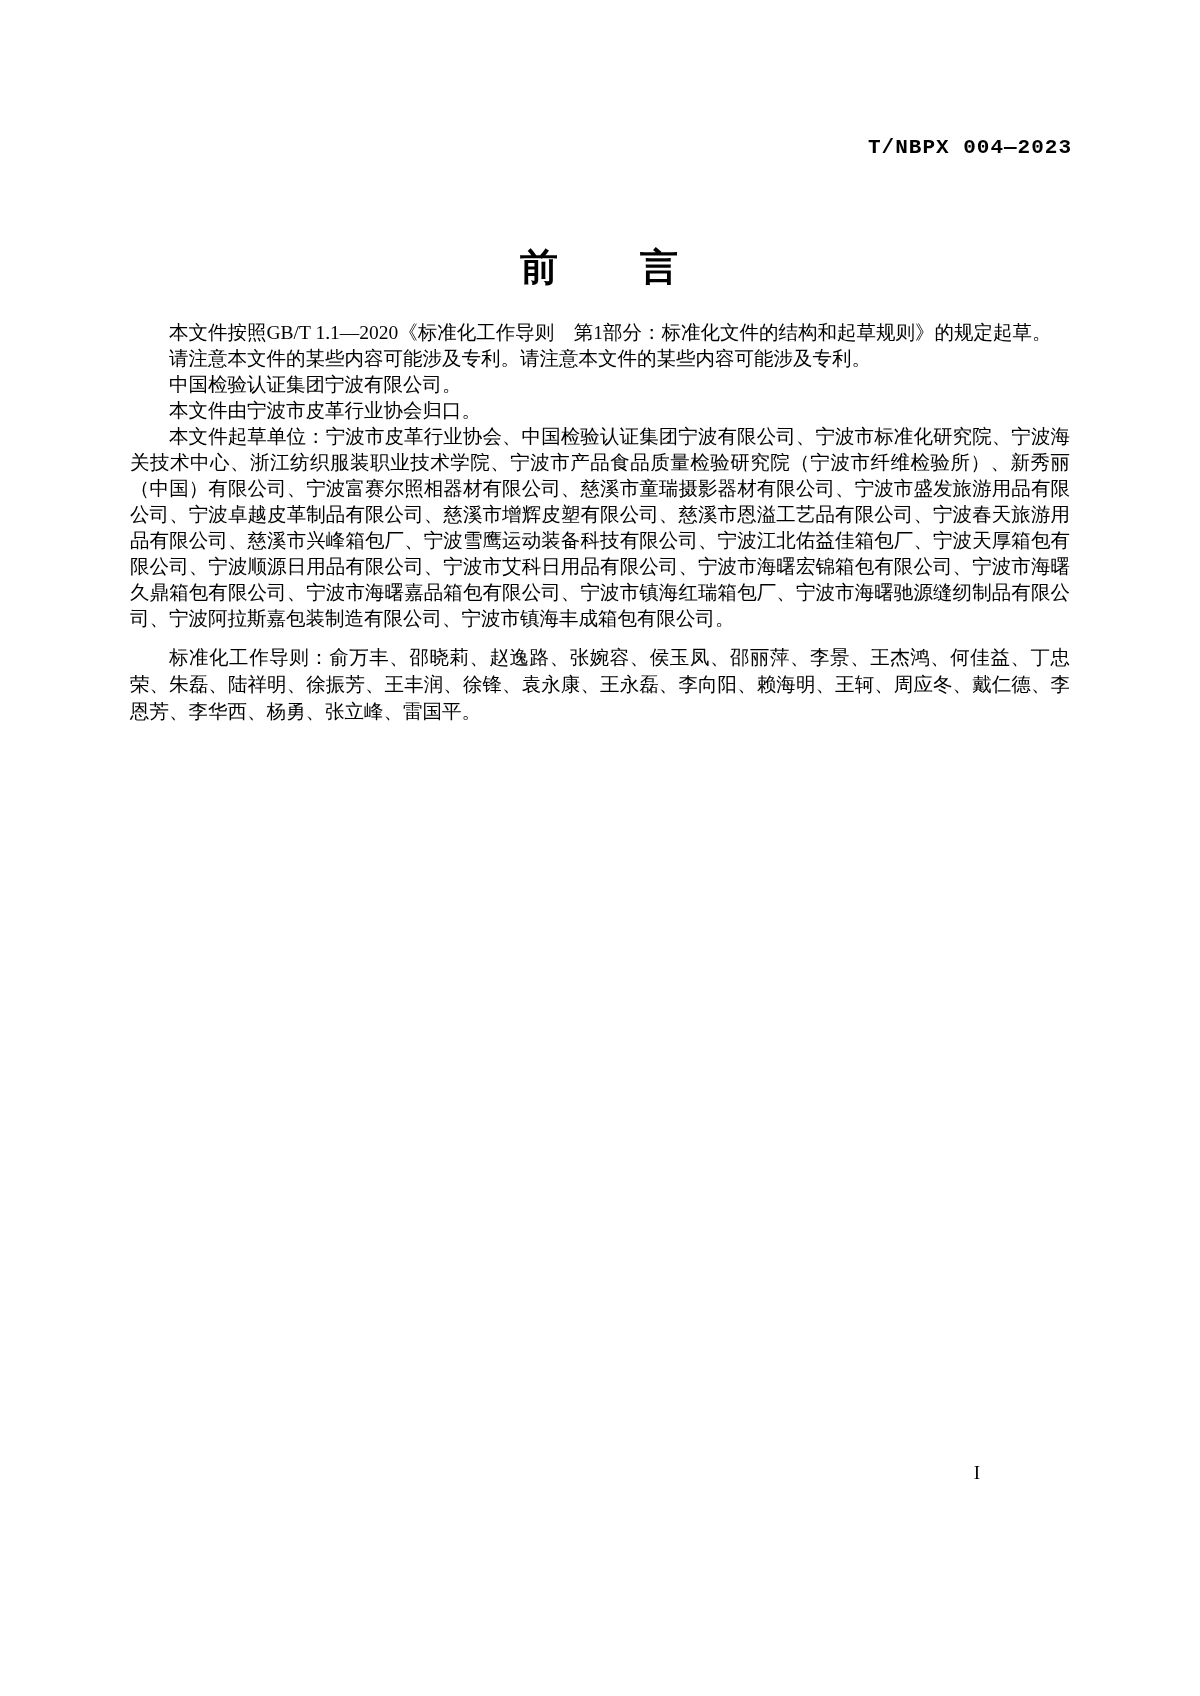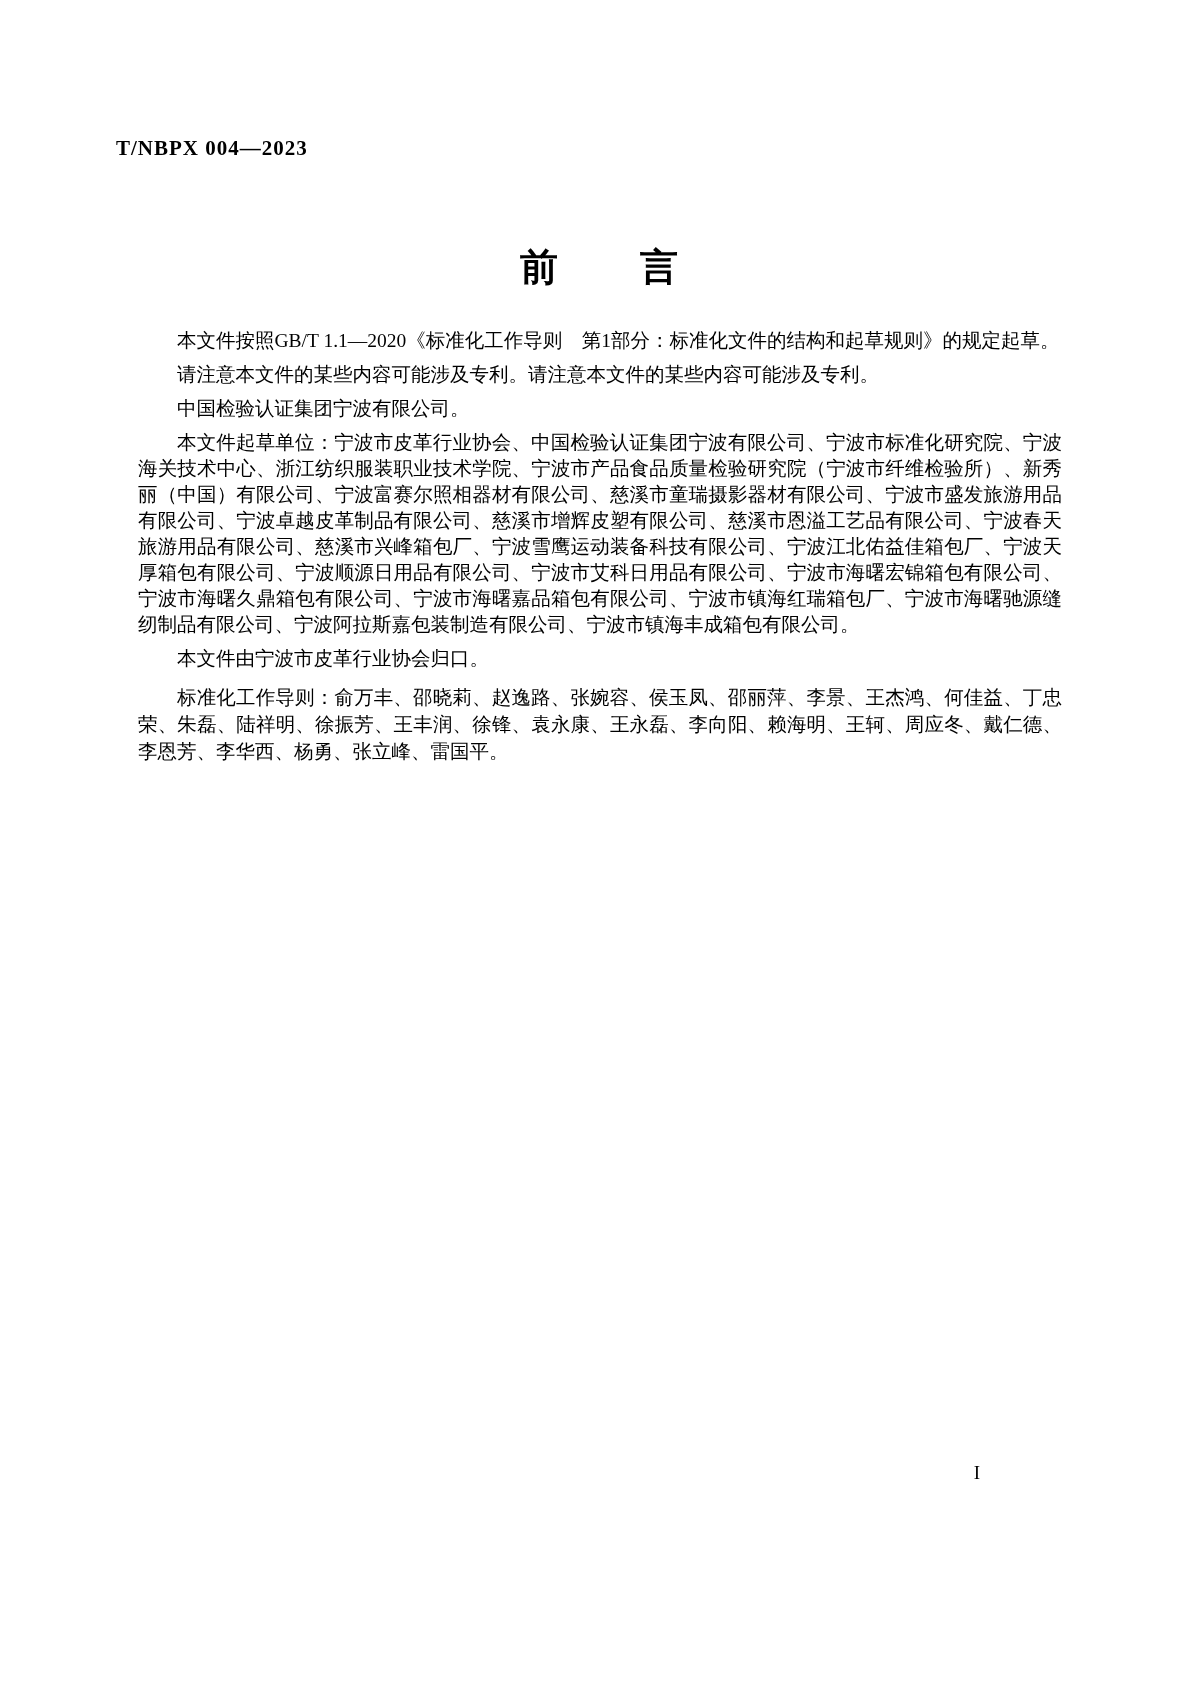--- a/index.html
+++ b/index.html
@@ -15,21 +15,22 @@
     color: #000000;
     font-family: "Liberation Serif", serif;
     overflow: hidden;
     box-sizing: border-box;
   }
   .header {
     position: absolute;
     top: 136px;
     left: 116px;
     right: 128px;
-    font-family: Liberation Serif, serif;
+    text-align: right;
+    font-family: Liberation Mono, monospace;
     font-size: 21px;
     font-weight: 600;
     letter-spacing: 1px;
     white-space: nowrap;
   }
   .title {
     position: absolute;
     top: 226px;
     left: 0;
     right: 0;
@@ -40,21 +41,21 @@
     font-size: 38px;
     letter-spacing: 2px;
   }
   .content {
     position: absolute;
     top: 320px;
     left: 130px;
     right: 130px;
   }
   .content p {
-    margin: 8px;
+    margin: 0;
     font-size: 19.5px;
     line-height: 26px;
     text-align: justify;
     text-indent: 2em;
     word-break: break-all;
   }
   .para-drafters {
     margin-top: 12px !important;
     line-height: 27px !important;
   }
@@ -74,20 +75,20 @@
   <div class="header">
     <span>T/NBPX 004—2023</span>
   </div>
 
   <h1 class="title">前　　言</h1>
 
   <div class="content">
     <p>本文件按照GB/T 1.1—2020《标准化工作导则　第1部分：标准化文件的结构和起草规则》的规定起草。</p>
     <p>请注意本文件的某些内容可能涉及专利。请注意本文件的某些内容可能涉及专利。</p>
     <p>中国检验认证集团宁波有限公司。</p>
+    <p>本文件由宁波市皮革行业协会归口。</p>
     <p>本文件起草单位：宁波市皮革行业协会、中国检验认证集团宁波有限公司、宁波市标准化研究院、宁波海关技术中心、浙江纺织服装职业技术学院、宁波市产品食品质量检验研究院（宁波市纤维检验所）、新秀丽（中国）有限公司、宁波富赛尔照相器材有限公司、慈溪市童瑞摄影器材有限公司、宁波市盛发旅游用品有限公司、宁波卓越皮革制品有限公司、慈溪市增辉皮塑有限公司、慈溪市恩溢工艺品有限公司、宁波春天旅游用品有限公司、慈溪市兴峰箱包厂、宁波雪鹰运动装备科技有限公司、宁波江北佑益佳箱包厂、宁波天厚箱包有限公司、宁波顺源日用品有限公司、宁波市艾科日用品有限公司、宁波市海曙宏锦箱包有限公司、宁波市海曙久鼎箱包有限公司、宁波市海曙嘉品箱包有限公司、宁波市镇海红瑞箱包厂、宁波市海曙驰源缝纫制品有限公司、宁波阿拉斯嘉包装制造有限公司、宁波市镇海丰成箱包有限公司。</p>
-    <p>本文件由宁波市皮革行业协会归口。</p>
     <p class="para-drafters">标准化工作导则：俞万丰、邵晓莉、赵逸路、张婉容、侯玉凤、邵丽萍、李景、王杰鸿、何佳益、丁忠荣、朱磊、陆祥明、徐振芳、王丰润、徐锋、袁永康、王永磊、李向阳、赖海明、王轲、周应冬、戴仁德、李恩芳、李华西、杨勇、张立峰、雷国平。</p>
   </div>
 
   <div class="page-number">I</div>
 
 </div>
 
 </body></html>

